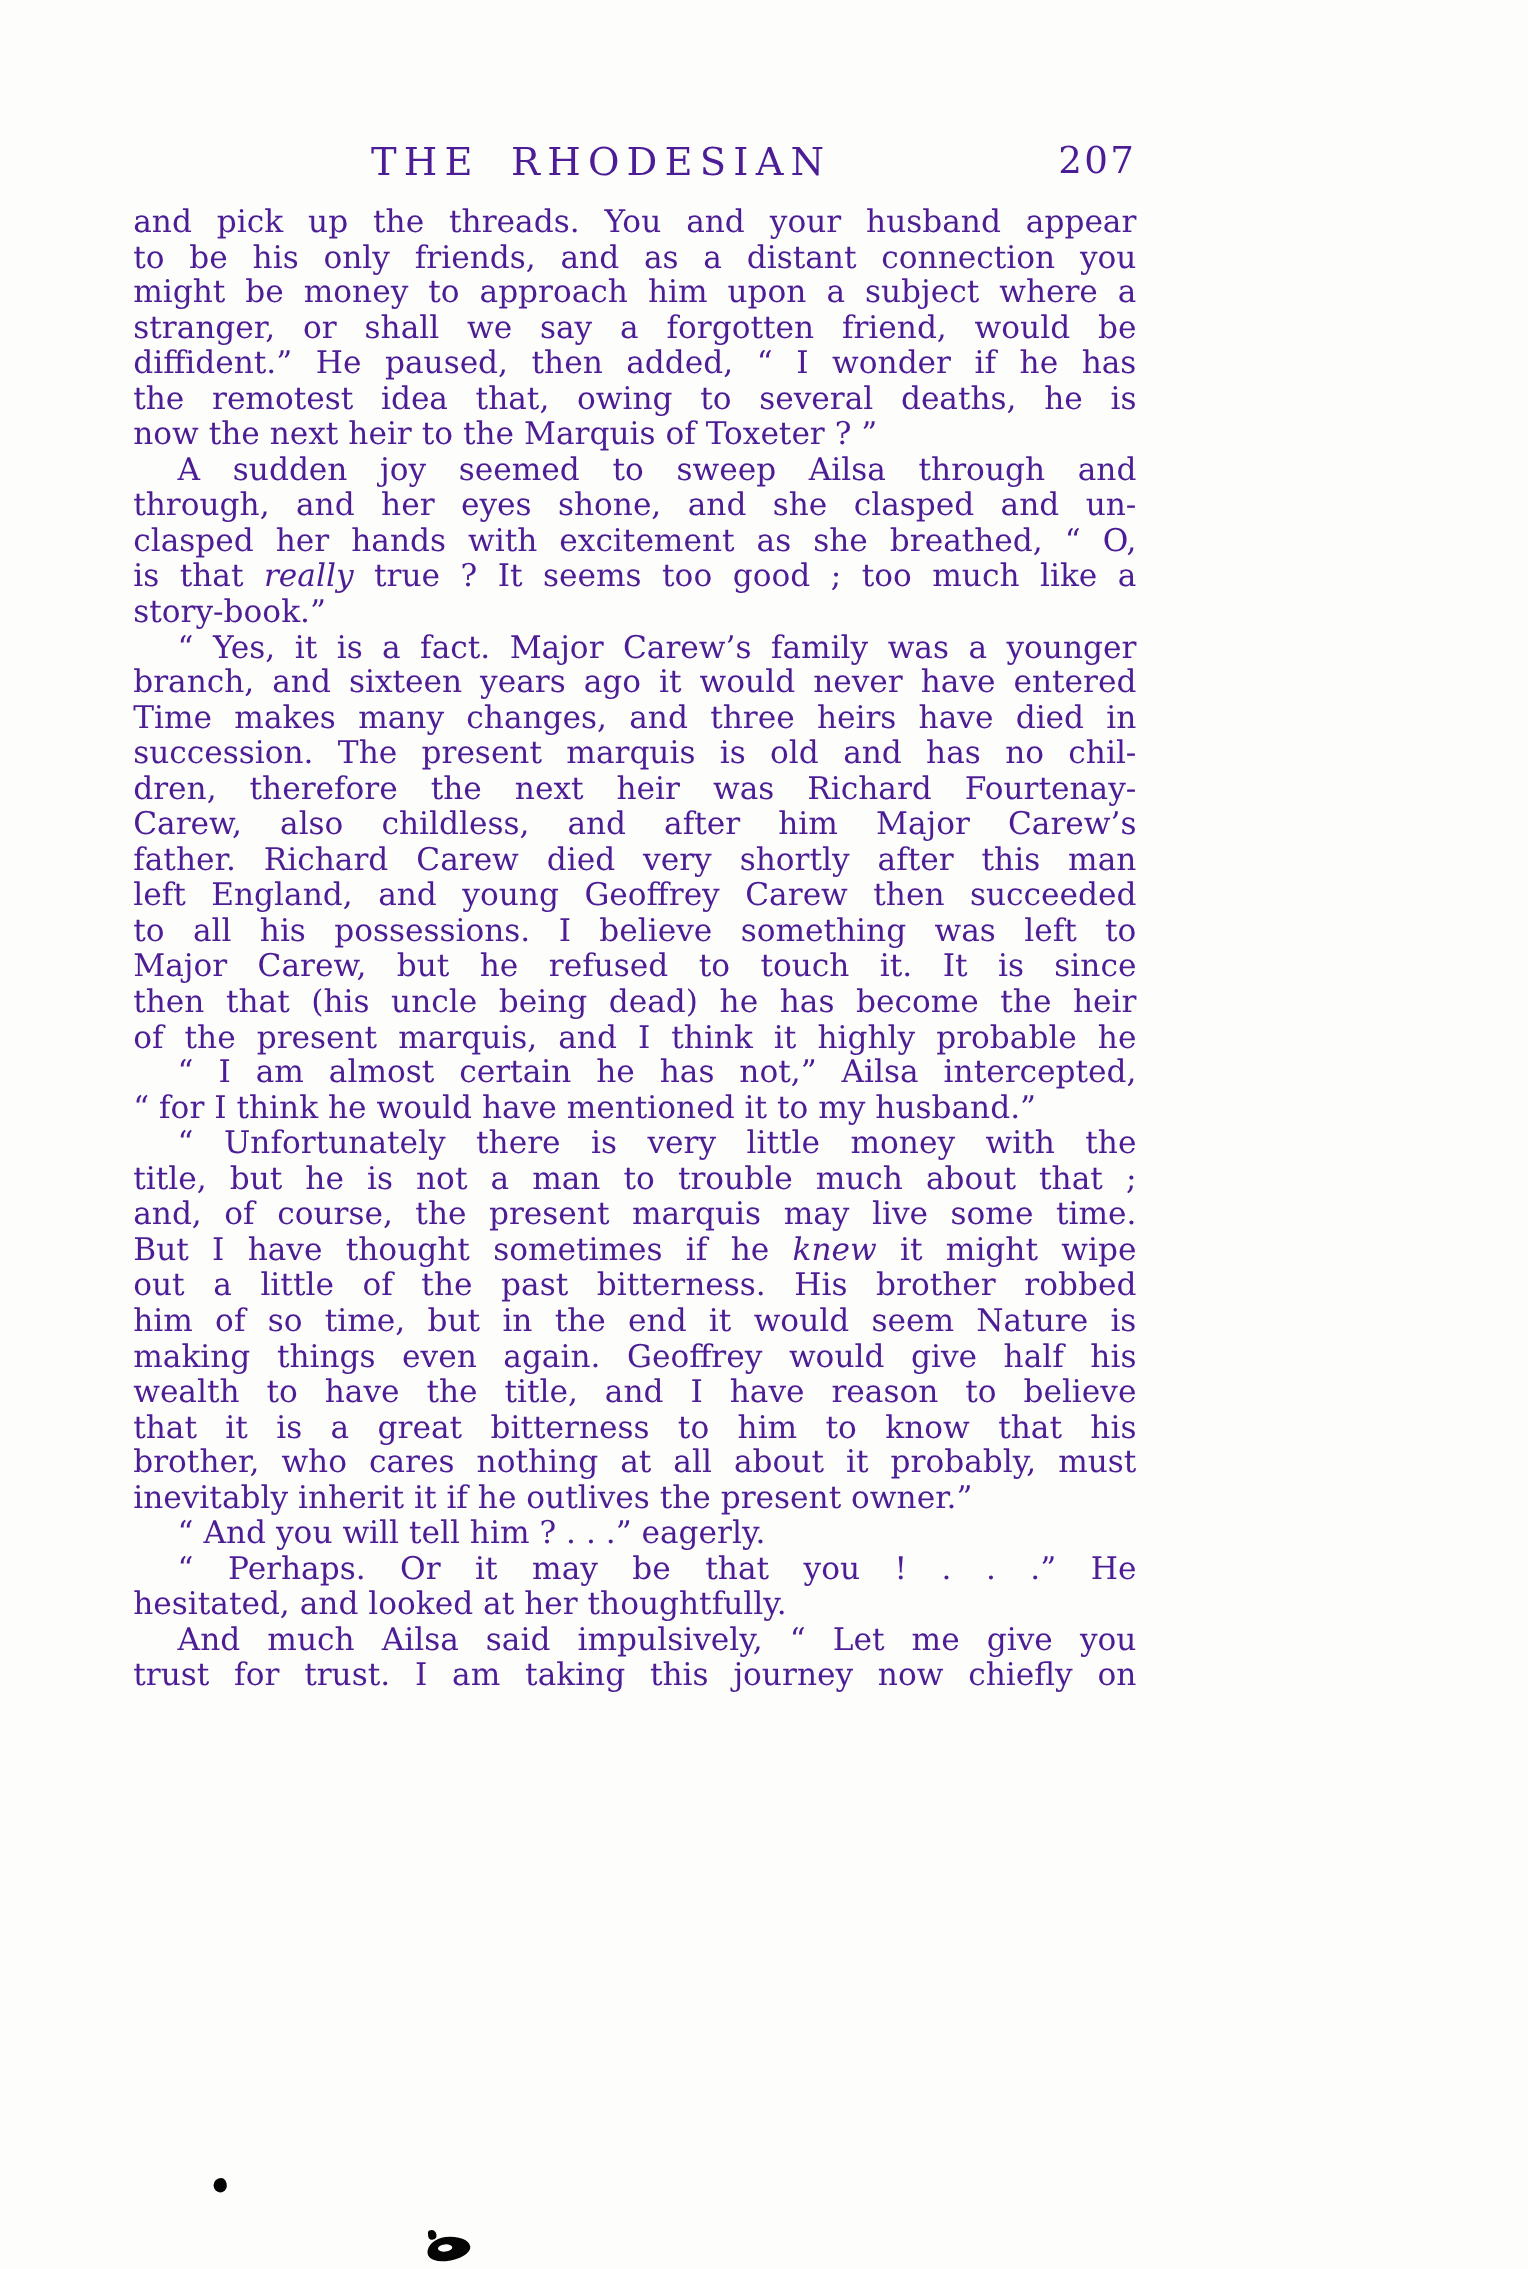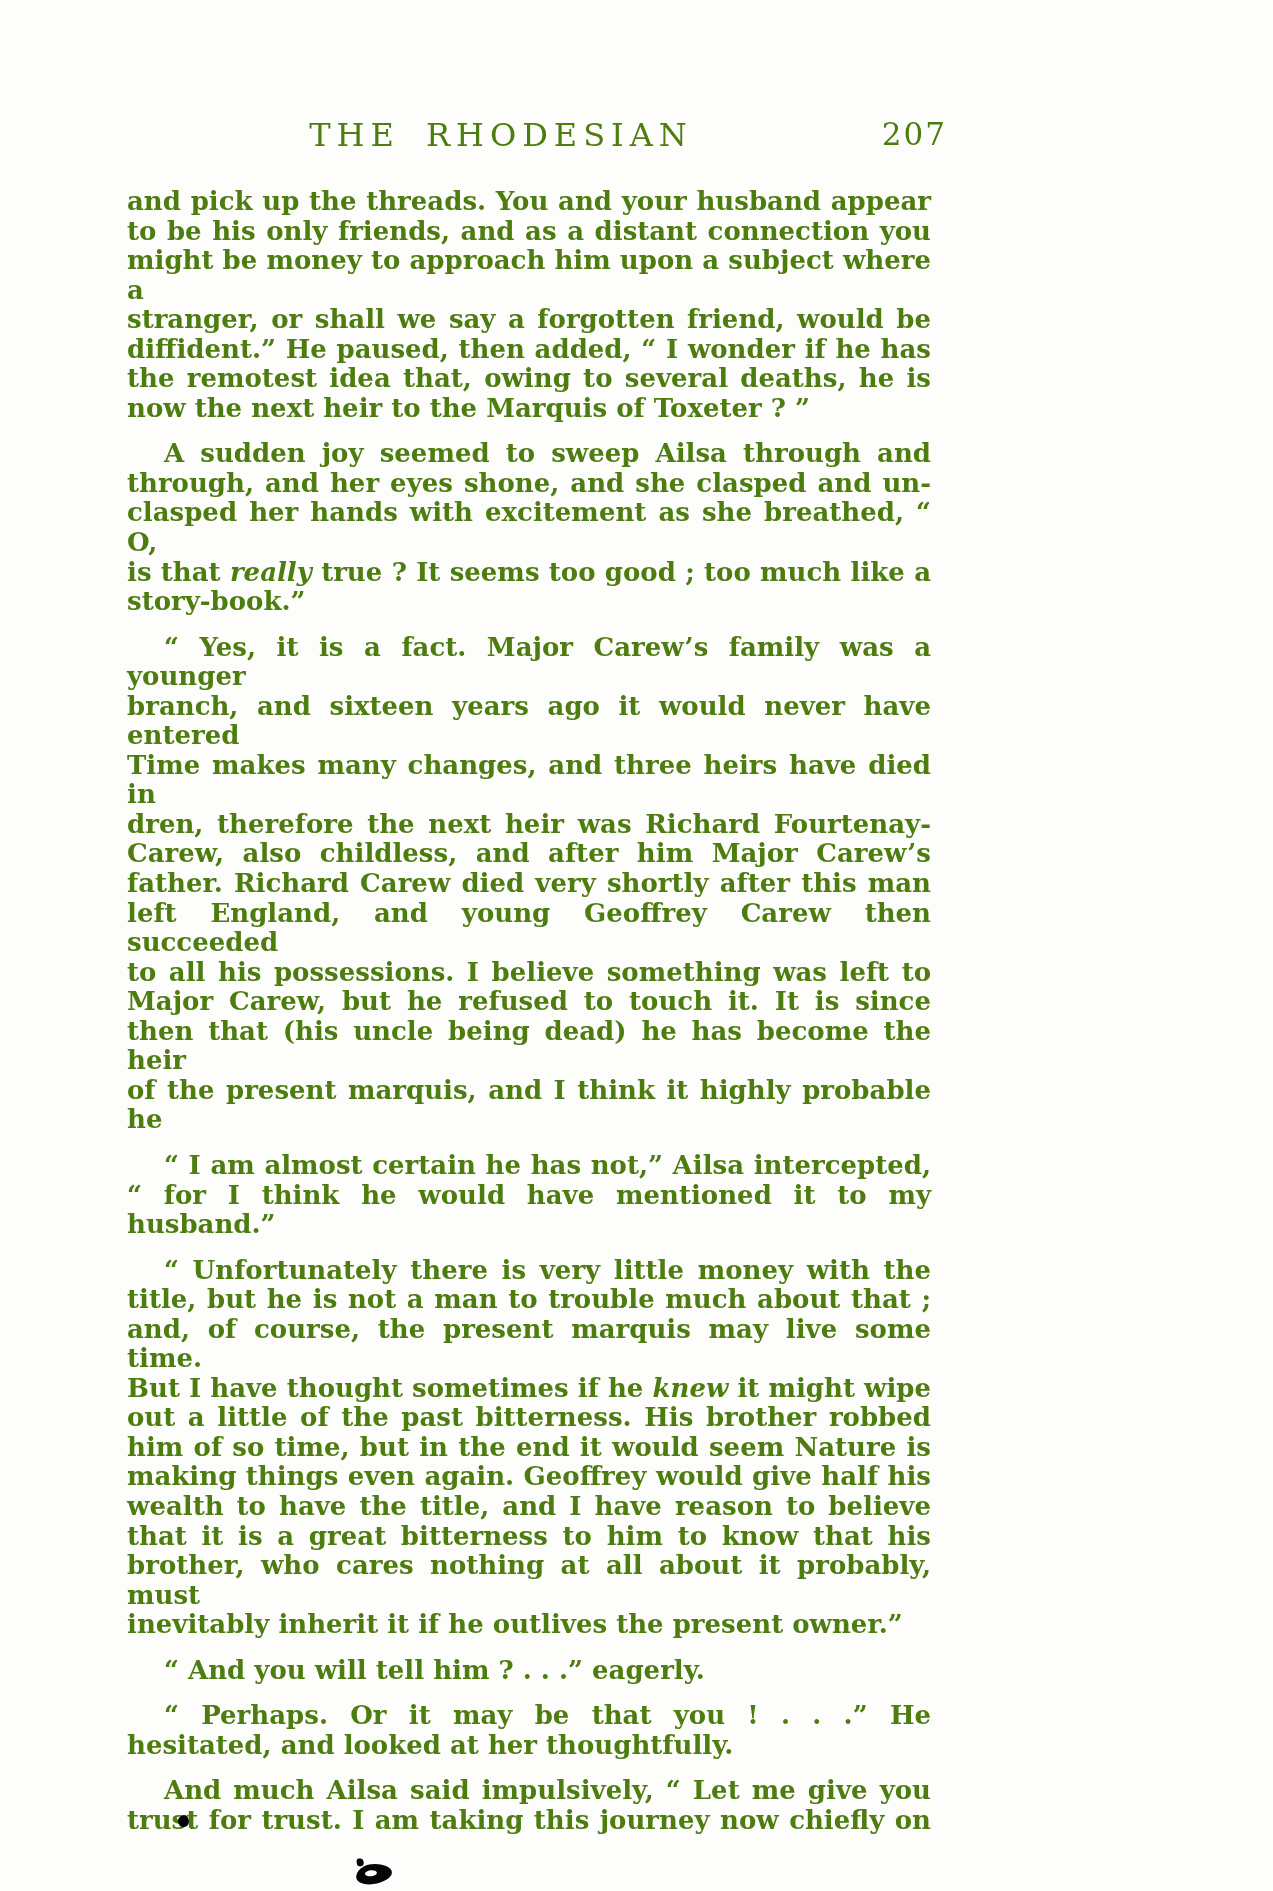--- a/index.html
+++ b/index.html
@@ -6,21 +6,21 @@
     margin: 0;
     padding: 0;
     background: #e8e8e8;
   }
   .book-page {
     position: relative;
     width: 1273px;
     height: 1891px;
     background: #fdfdfb;
     font-family: "DejaVu Serif", serif;
-    color: #4d7c0f;
+    color: #4c1d95;
     overflow: hidden;
   }
   .running-head {
     position: absolute;
     top: 116px;
     left: 111px;
     width: 836px;
     height: 46px;
   }
   .running-head .head-title {
@@ -43,22 +43,21 @@
   }
   .text-block {
     position: absolute;
     top: 171px;
     left: 111px;
     width: 836px;
     font-size: 26px;
     line-height: 29.55px;
   }
   .paragraph {
-    margin: 16px;
-    font-weight: bold;
+    margin: 0;
   }
   .line {
     text-align: justify;
     text-align-last: justify;
     white-space: normal;
   }
   .line.last {
     text-align-last: left;
   }
   .line.indent {
@@ -130,20 +129,21 @@
         <div class="line indent"><span>A sudden joy seemed to sweep Ailsa through and</span></div>
         <div class="line"><span>through, and her eyes shone, and she clasped and un-</span></div>
         <div class="line"><span>clasped her hands with excitement as she breathed, “ O,</span></div>
         <div class="line"><span>is that </span><i>really</i><span> true ?  It seems too good ; too much like a</span></div>
         <div class="line last"><span>story-book.”</span></div>
       </div>
       <div class="paragraph">
         <div class="line indent"><span>“ Yes, it is a fact.  Major Carew’s family was a younger</span></div>
         <div class="line"><span>branch, and sixteen years ago it would never have entered</span></div>
         <div class="line"><span>Time makes many changes, and three heirs have died in</span></div>
+        <div class="line"><span>succession.  The present marquis is old and has no chil-</span></div>
         <div class="line"><span>dren, therefore the next heir was Richard Fourtenay-</span></div>
         <div class="line"><span>Carew, also childless, and after him Major Carew’s</span></div>
         <div class="line"><span>father.  Richard Carew died very shortly after this man</span></div>
         <div class="line"><span>left England, and young Geoffrey Carew then succeeded</span></div>
         <div class="line"><span>to all his possessions.  I believe something was left to</span></div>
         <div class="line"><span>Major Carew, but he refused to touch it.  It is since</span></div>
         <div class="line"><span>then that (his uncle being dead) he has become the heir</span></div>
         <div class="line"><span>of the present marquis, and I think it highly probable he</span></div>
       </div>
       <div class="paragraph">

